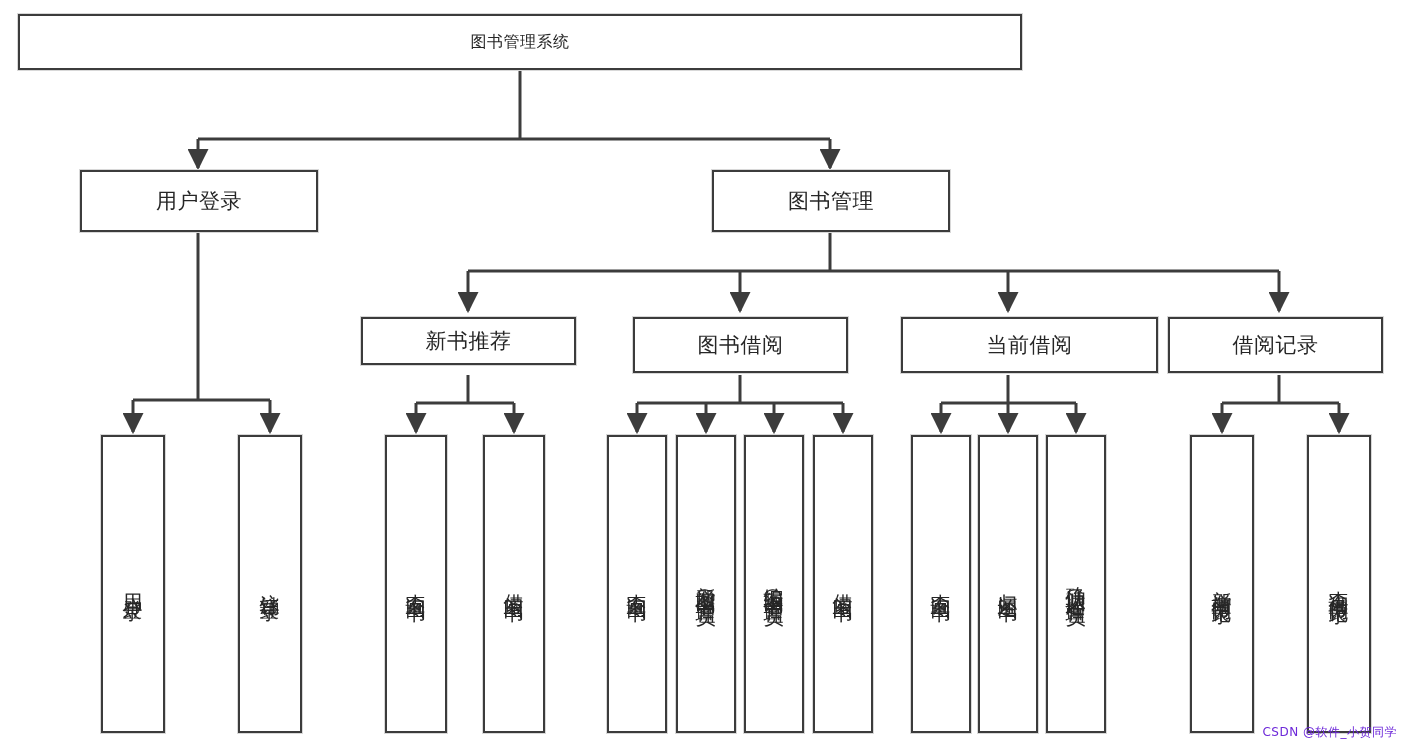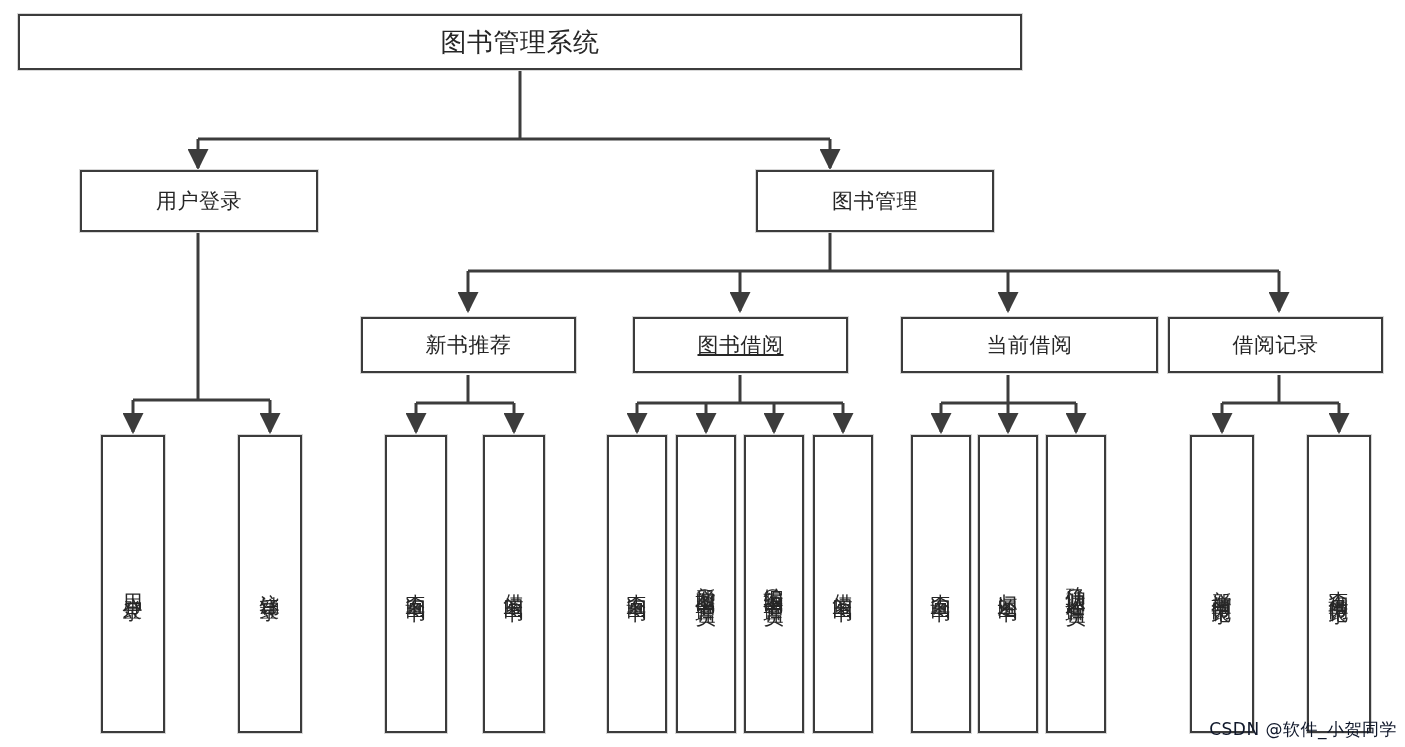--- a/index.html
+++ b/index.html
@@ -50,30 +50,30 @@
   
   .node.leaf .node-label {
     writing-mode: vertical-rl;
     text-orientation: upright;
     font-size: 20px;
     letter-spacing: 3px;
     line-height: 1;
     white-space: nowrap;
     max-height: 100%;
   }
-  .node.root .node-label { font-size: 26px; text-align: right; }
+  .node.root .node-label { font-size: 16px; text-align: right; }
   .node.level1 .node-label { font-size: 21px; }
   .node.level2 .node-label { font-size: 21px; }
 
   #watermark {
     position: absolute;
     right: 8px;
     bottom: 6px;
-    font-size: 17px;
-    color: #0f172a;
+    font-size: 12px;
+    color: #6d28d9;
     letter-spacing: 0.5px;
     z-index: 5;
     white-space: nowrap;
   }
 </style>
 </head>
 <body>
 
 <div id="diagram-root">
 
@@ -127,28 +127,28 @@
     </g>
   </svg>
 
   <div class="node root" style="left:18px; top:14px; width:1004px; height:56px;">
     <span class="node-label">图书管理系统</span>
   </div>
 
   <div class="node level1" style="left:80px; top:170px; width:238px; height:62px;">
     <span class="node-label">用户登录</span>
   </div>
-  <div class="node level1" style="left:712px; top:170px; width:238px; height:62px;margin-left:44px;">
+  <div class="node level1" style="left:712px; top:170px; width:238px; height:62px;">
     <span class="node-label">图书管理</span>
   </div>
 
-  <div class="node level2" style="left:361px; top:317px; width:215px; height:56px;justify-content:center;">
+  <div class="node level2" style="left:361px; top:317px; width:215px; height:48px;justify-content:center;">
     <span class="node-label">新书推荐</span>
   </div>
-  <div class="node level2" style="left:633px; top:317px; width:215px; height:56px;text-decoration:underline;">
+  <div class="node level2" style="left:633px; top:317px; width:215px; height:56px;">
     <span class="node-label">图书借阅</span>
   </div>
   <div class="node level2" style="left:901px; top:317px; width:257px; height:56px;">
     <span class="node-label">当前借阅</span>
   </div>
   <div class="node level2" style="left:1168px; top:317px; width:215px; height:56px;">
     <span class="node-label">借阅记录</span>
   </div>
 
   <div class="node leaf" style="left:101px; top:435px; width:64px; height:298px;">

